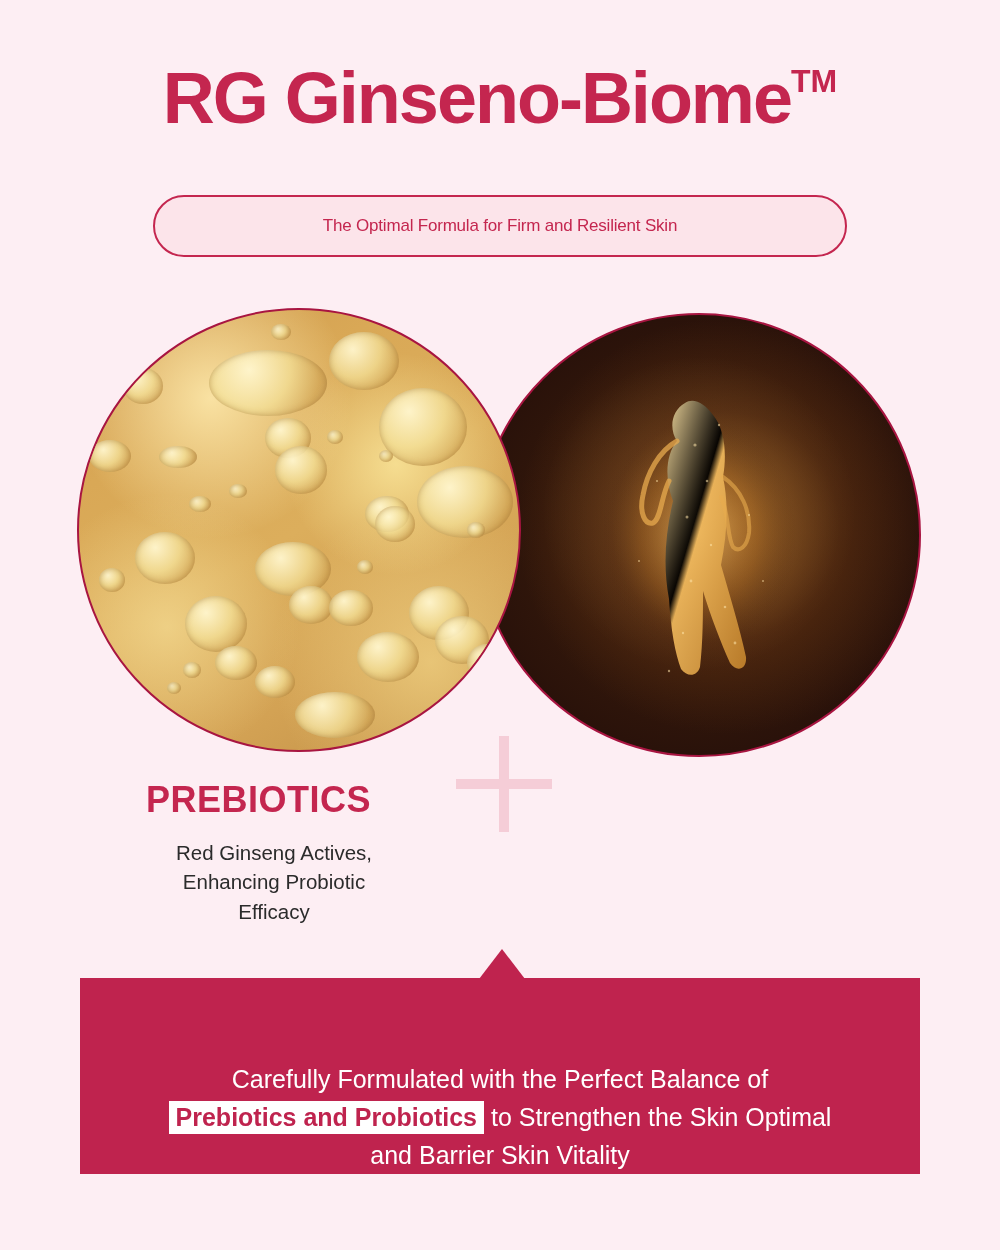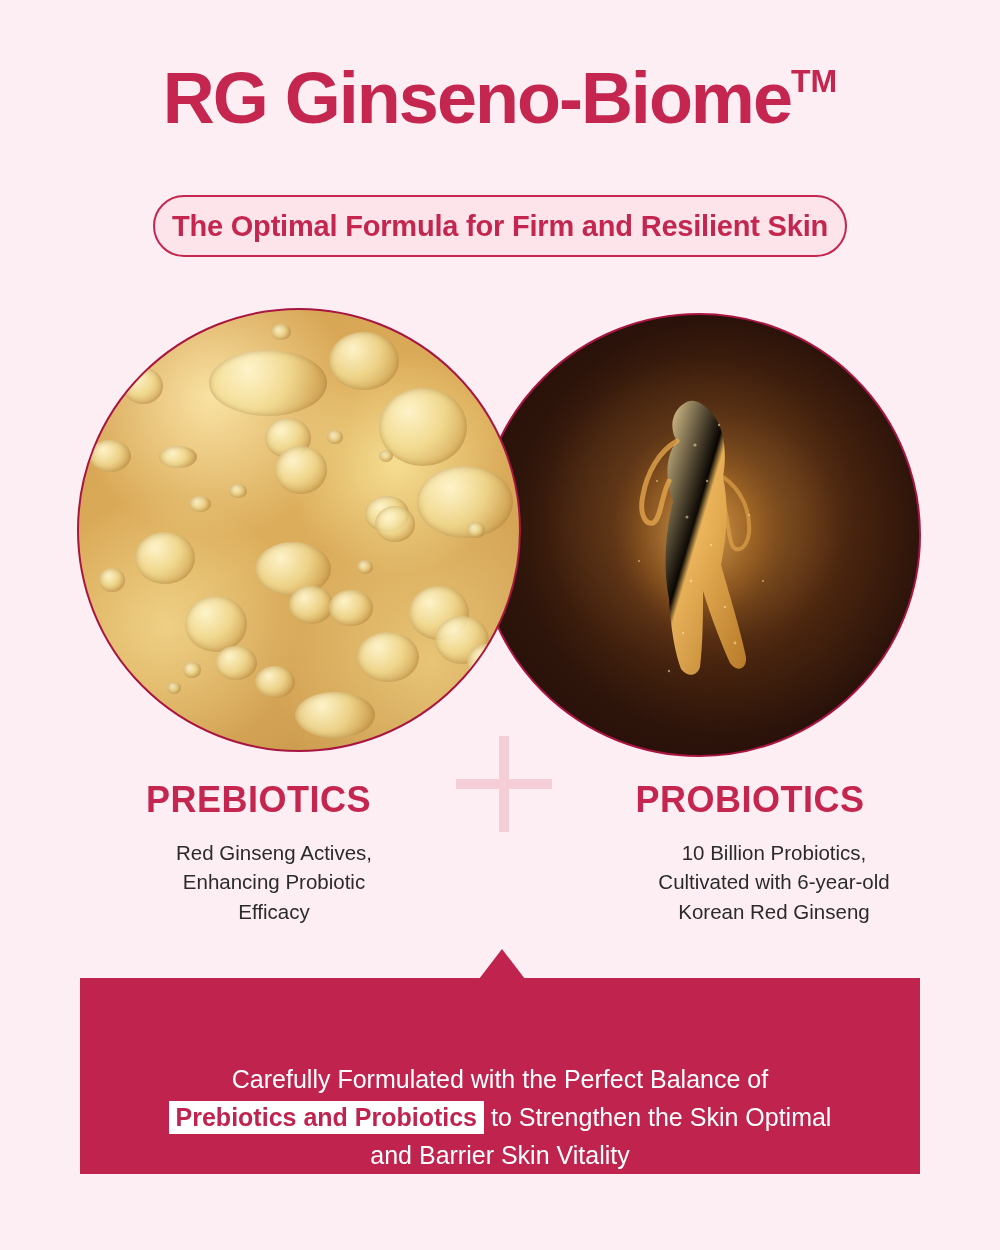--- a/index.html
+++ b/index.html
@@ -39,22 +39,22 @@
   .pill{
     position:absolute;
     top:195px; left:153px;
     width:694px; height:62px;
     border:2px solid #c4264f;
     border-radius:32px;
     background:#fce4ea;
     display:flex; align-items:center; justify-content:center;
   }
   .pill span{
-    font-size:29px;
-    font-weight:bold;
+    font-size:17px;
+    font-weight:normal;
     color:#c4264f;
     letter-spacing:-0.2px;
     white-space:nowrap;
   }
 
   
   .circles{ position:absolute; top:0; left:0; width:1000px; height:1250px; }
 
   .circle{
     position:absolute;
@@ -260,26 +260,20 @@
     </div>
   </div>
 
   <div class="cols">
     <div class="col col-left">
       <div class="col-head">PREBIOTICS</div>
       <div class="col-desc" style="white-space:pre-line;">Red Ginseng Actives,
 Enhancing Probiotic
 Efficacy</div>
     </div>
-    <div class="col col-right">
-      <div class="col-head">PROBIOTICS</div>
-      <div class="col-desc" style="white-space:pre-line;">10 Billion Probiotics,
-Cultivated with 6-year-old
-Korean Red Ginseng</div>
-    </div>
   </div>
 
   <div class="notch"></div>
   <div class="banner"></div>
   <div class="banner-inner">
     <div class="bline">Carefully Formulated with the Perfect Balance of</div>
     <div class="bline"><span class="chip">Prebiotics and Probiotics</span><span> to Strengthen the Skin Optimal</span></div>
     <div class="bline">and Barrier Skin Vitality</div>
   </div>
 

